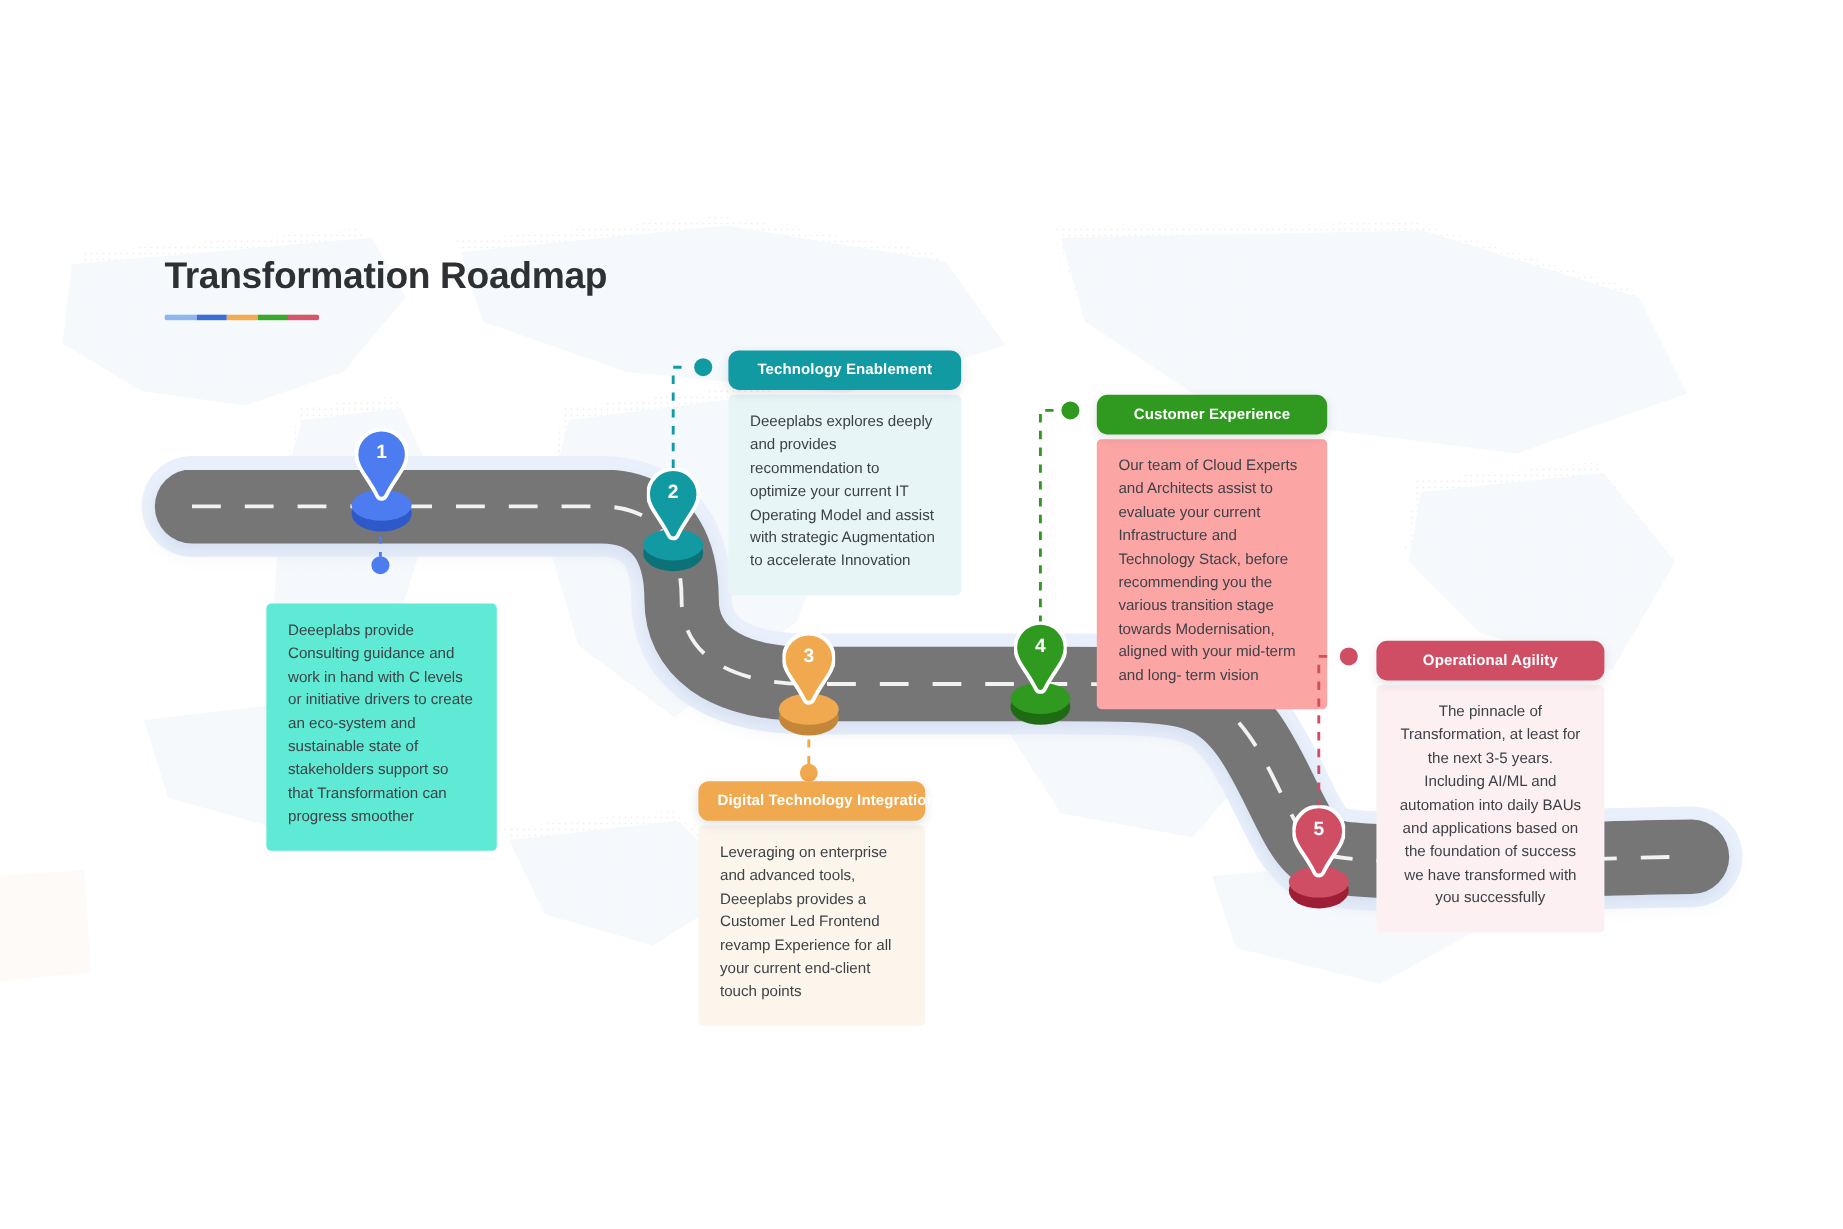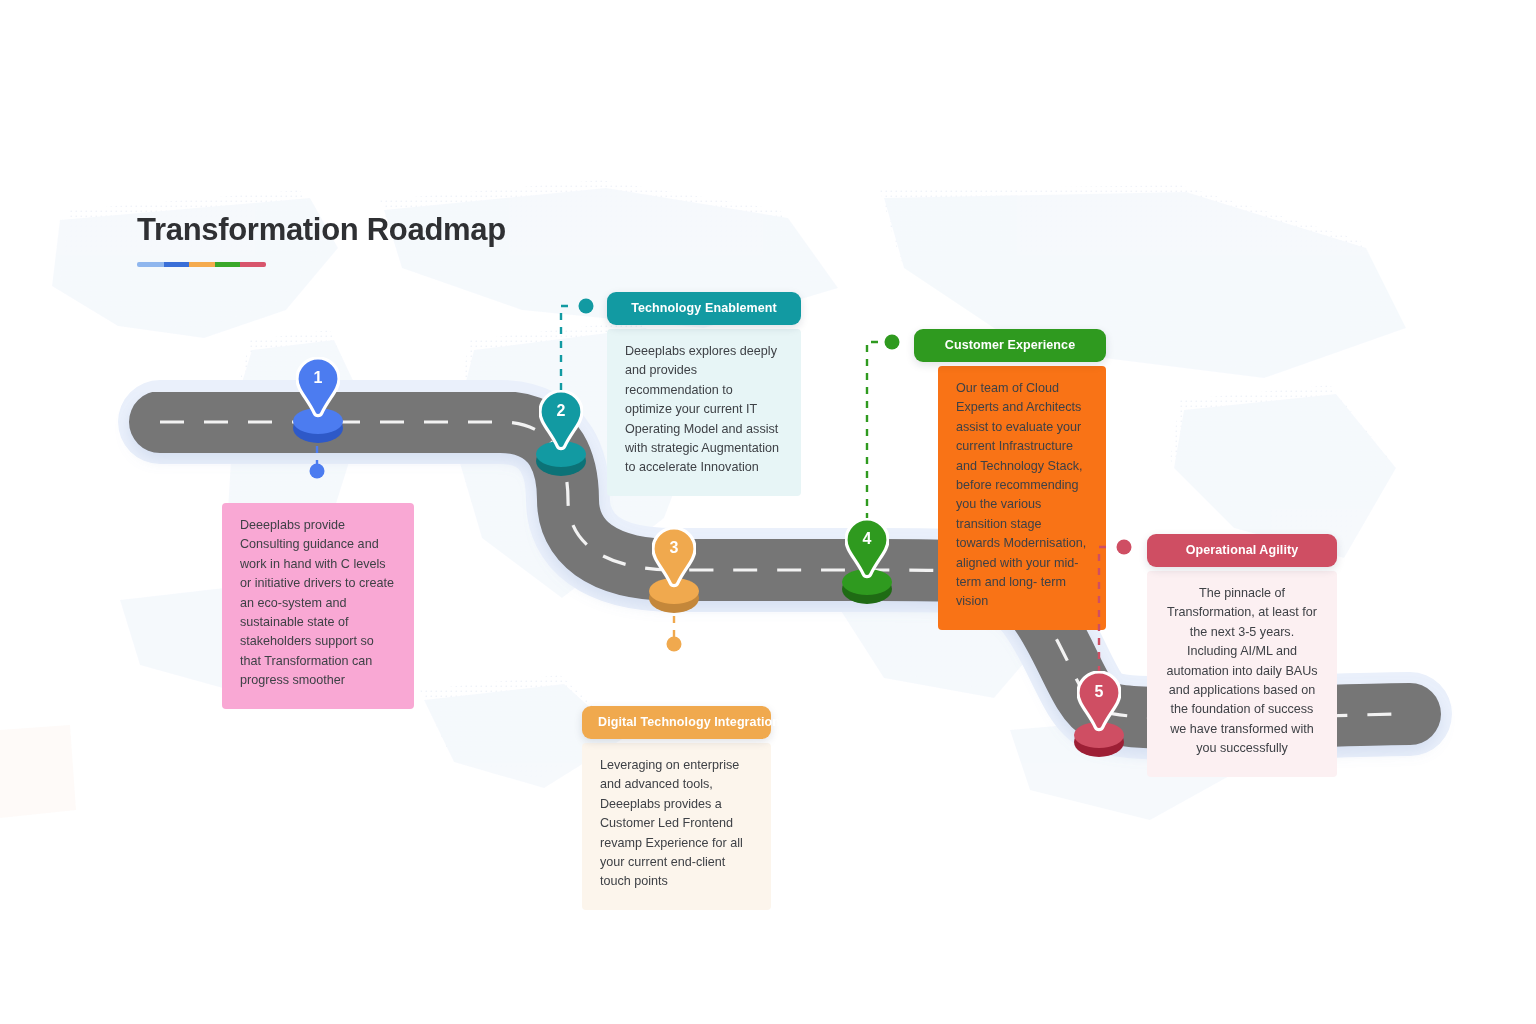--- a/index.html
+++ b/index.html
@@ -206,21 +206,21 @@
       </svg>
       <div class="pin" style="left: 290px; top: 357px;">
         <div class="pin-base" style="background: rgb(46, 89, 200);"></div>
         <div class="pin-base-top" style="background: rgb(76, 124, 240);"></div>
         <svg class="pin-drop" viewBox="0 0 44 62">
           <path d="M22,1 C33.6,1 43,10.4 43,22 C43,33 33,41 25.6,56.5 C24.3,59.3 19.7,59.3 18.4,56.5 C11,41 1,33 1,22 C1,10.4 10.4,1 22,1 Z" fill="#4c7cf0" stroke="#ffffff" stroke-width="3.2"></path>
         </svg>
         <div class="pin-num">1</div>
       </div>
       <div class="card" style="left: 222px; top: 499px; width: 192px;">
-        <div class="card-body" style="background: #f9a8d4;">
+        <div class="card-body" style="background: #5eead4;">
           <p>Deeeplabs provide Consulting guidance and work in hand with C levels or initiative drivers to create an eco-system and sustainable state of stakeholders support so that Transformation can progress smoother</p>
         </div>
       </div>
       <svg class="connector" width="65" height="112" style="left: 541px; top: 292px;">
         <path d="M20,112 L20,14 L33,14" fill="none" stroke="#129aa2" stroke-width="2.4" stroke-dasharray="7 7" stroke-linecap="butt"></path>
         <circle cx="45" cy="14" r="7.5" fill="#129aa2"></circle>
       </svg>
       <div class="pin" style="left: 533px; top: 390px;">
         <div class="pin-base" style="background: rgb(12, 114, 119);"></div>
         <div class="pin-base-top" style="background: rgb(18, 154, 162);"></div>
@@ -240,41 +240,41 @@
         <circle cx="20" cy="28" r="7.5" fill="#f0a94e"></circle>
       </svg>
       <div class="pin" style="left: 646px; top: 527px;">
         <div class="pin-base" style="background: rgb(196, 135, 58);"></div>
         <div class="pin-base-top" style="background: rgb(240, 169, 78);"></div>
         <svg class="pin-drop" viewBox="0 0 44 62">
           <path d="M22,1 C33.6,1 43,10.4 43,22 C43,33 33,41 25.6,56.5 C24.3,59.3 19.7,59.3 18.4,56.5 C11,41 1,33 1,22 C1,10.4 10.4,1 22,1 Z" fill="#f0a94e" stroke="#ffffff" stroke-width="3.2"></path>
         </svg>
         <div class="pin-num">3</div>
       </div>
-      <div class="card" style="left: 582px; top: 706px; width: 189px;">
+      <div class="card" style="left: 582px; top: 651px; width: 189px;">
         <div class="card-head" style="background: rgb(240, 169, 78);">Digital Technology Integration</div>
         <div class="card-body" style="background: rgb(252, 245, 236);">
           <p>Leveraging on enterprise and advanced tools, Deeeplabs provides a Customer Led Frontend revamp Experience for all your current end-client touch points</p>
         </div>
       </div>
       <svg class="connector" width="65" height="206" style="left: 847px; top: 328px;">
         <path d="M20,206 L20,14 L33,14" fill="none" stroke="#2f9a1f" stroke-width="2.4" stroke-dasharray="7 7" stroke-linecap="butt"></path>
         <circle cx="45" cy="14" r="7.5" fill="#2f9a1f"></circle>
       </svg>
       <div class="pin" style="left: 839px; top: 518px;">
         <div class="pin-base" style="background: rgb(31, 107, 20);"></div>
         <div class="pin-base-top" style="background: rgb(47, 154, 31);"></div>
         <svg class="pin-drop" viewBox="0 0 44 62">
           <path d="M22,1 C33.6,1 43,10.4 43,22 C43,33 33,41 25.6,56.5 C24.3,59.3 19.7,59.3 18.4,56.5 C11,41 1,33 1,22 C1,10.4 10.4,1 22,1 Z" fill="#2f9a1f" stroke="#ffffff" stroke-width="3.2"></path>
         </svg>
         <div class="pin-num">4</div>
       </div>
       <div class="card" style="left: 914px; top: 329px; width: 192px;">
         <div class="card-head" style="background: rgb(47, 154, 31);">Customer Experience</div>
-        <div class="card-body" style="background: #f97316; margin-left: 24px;">
+        <div class="card-body" style="background: #fca5a5;">
           <p>Our team of Cloud Experts and Architects assist to evaluate your current Infrastructure and Technology Stack, before recommending you the various transition stage towards Modernisation, aligned with your mid-term and long- term vision</p>
         </div>
       </div>
       <svg class="connector" width="65" height="154" style="left: 1079px; top: 533px;">
         <path d="M20,154 L20,14 L33,14" fill="none" stroke="#cf4e63" stroke-width="2.4" stroke-dasharray="7 7" stroke-linecap="butt"></path>
         <circle cx="45" cy="14" r="7.5" fill="#cf4e63"></circle>
       </svg>
       <div class="pin" style="left: 1071px; top: 671px;">
         <div class="pin-base" style="background: rgb(157, 31, 53);"></div>
         <div class="pin-base-top" style="background: rgb(207, 78, 99);"></div>

